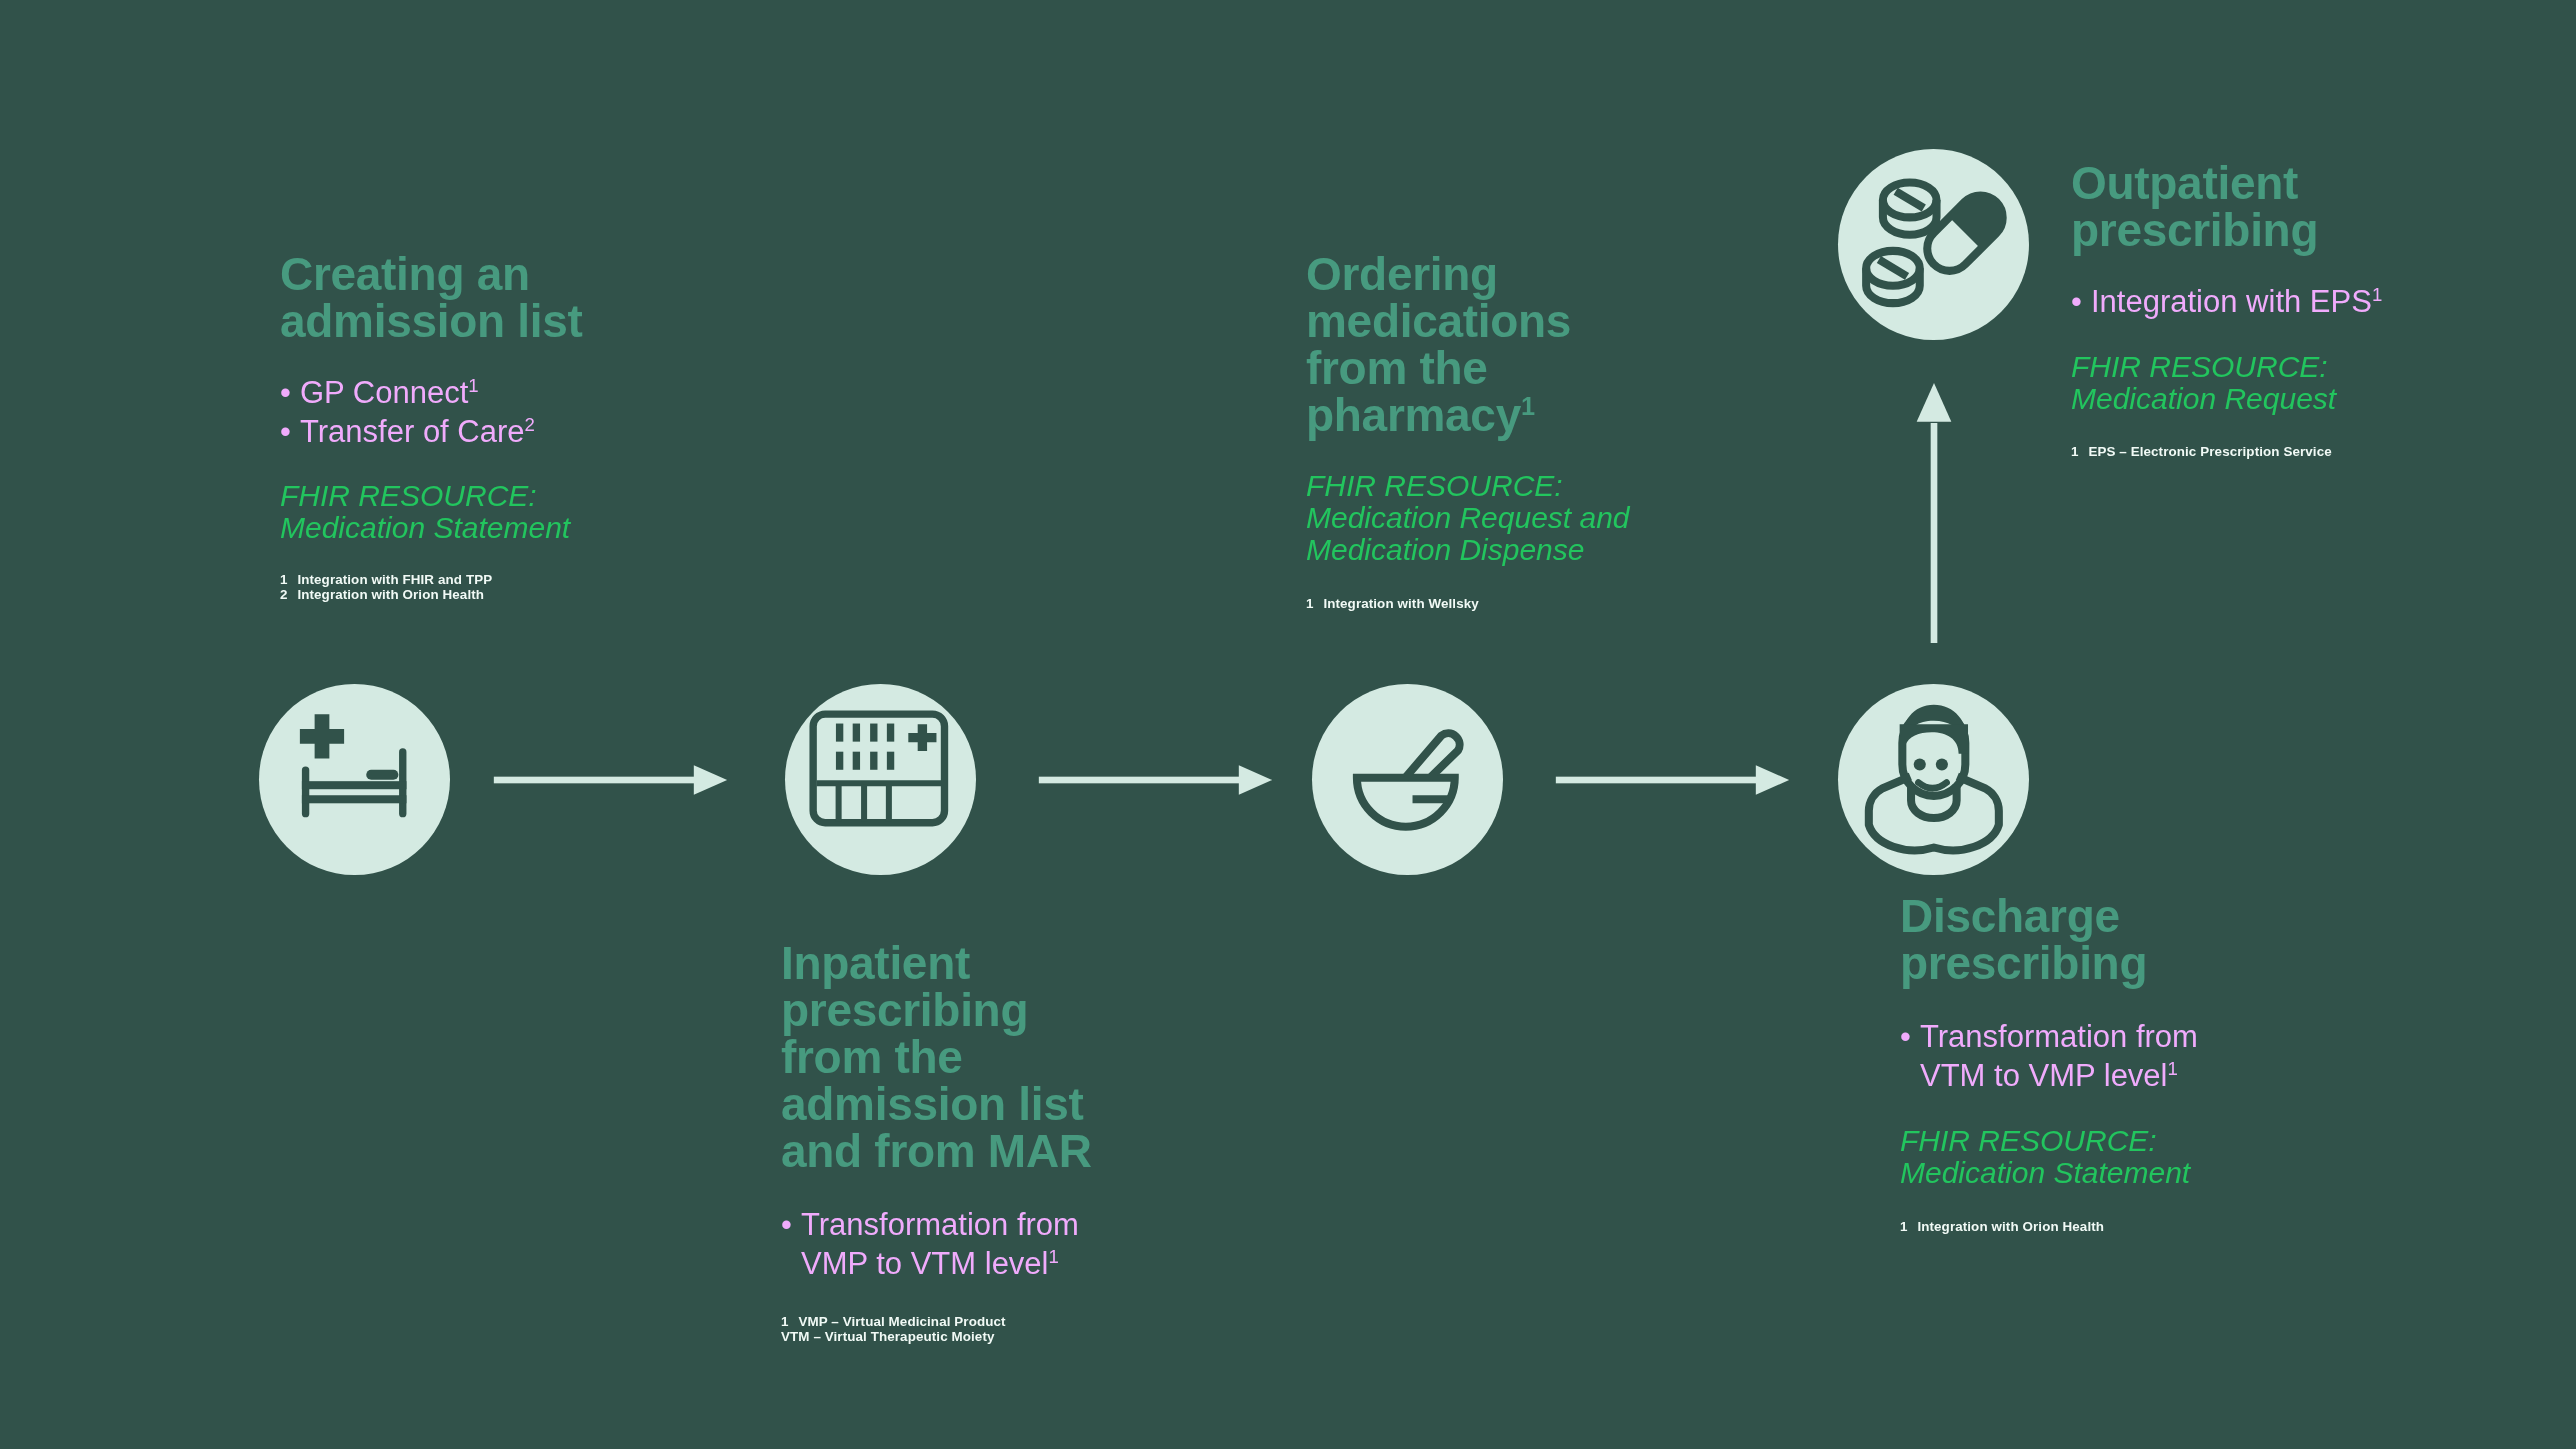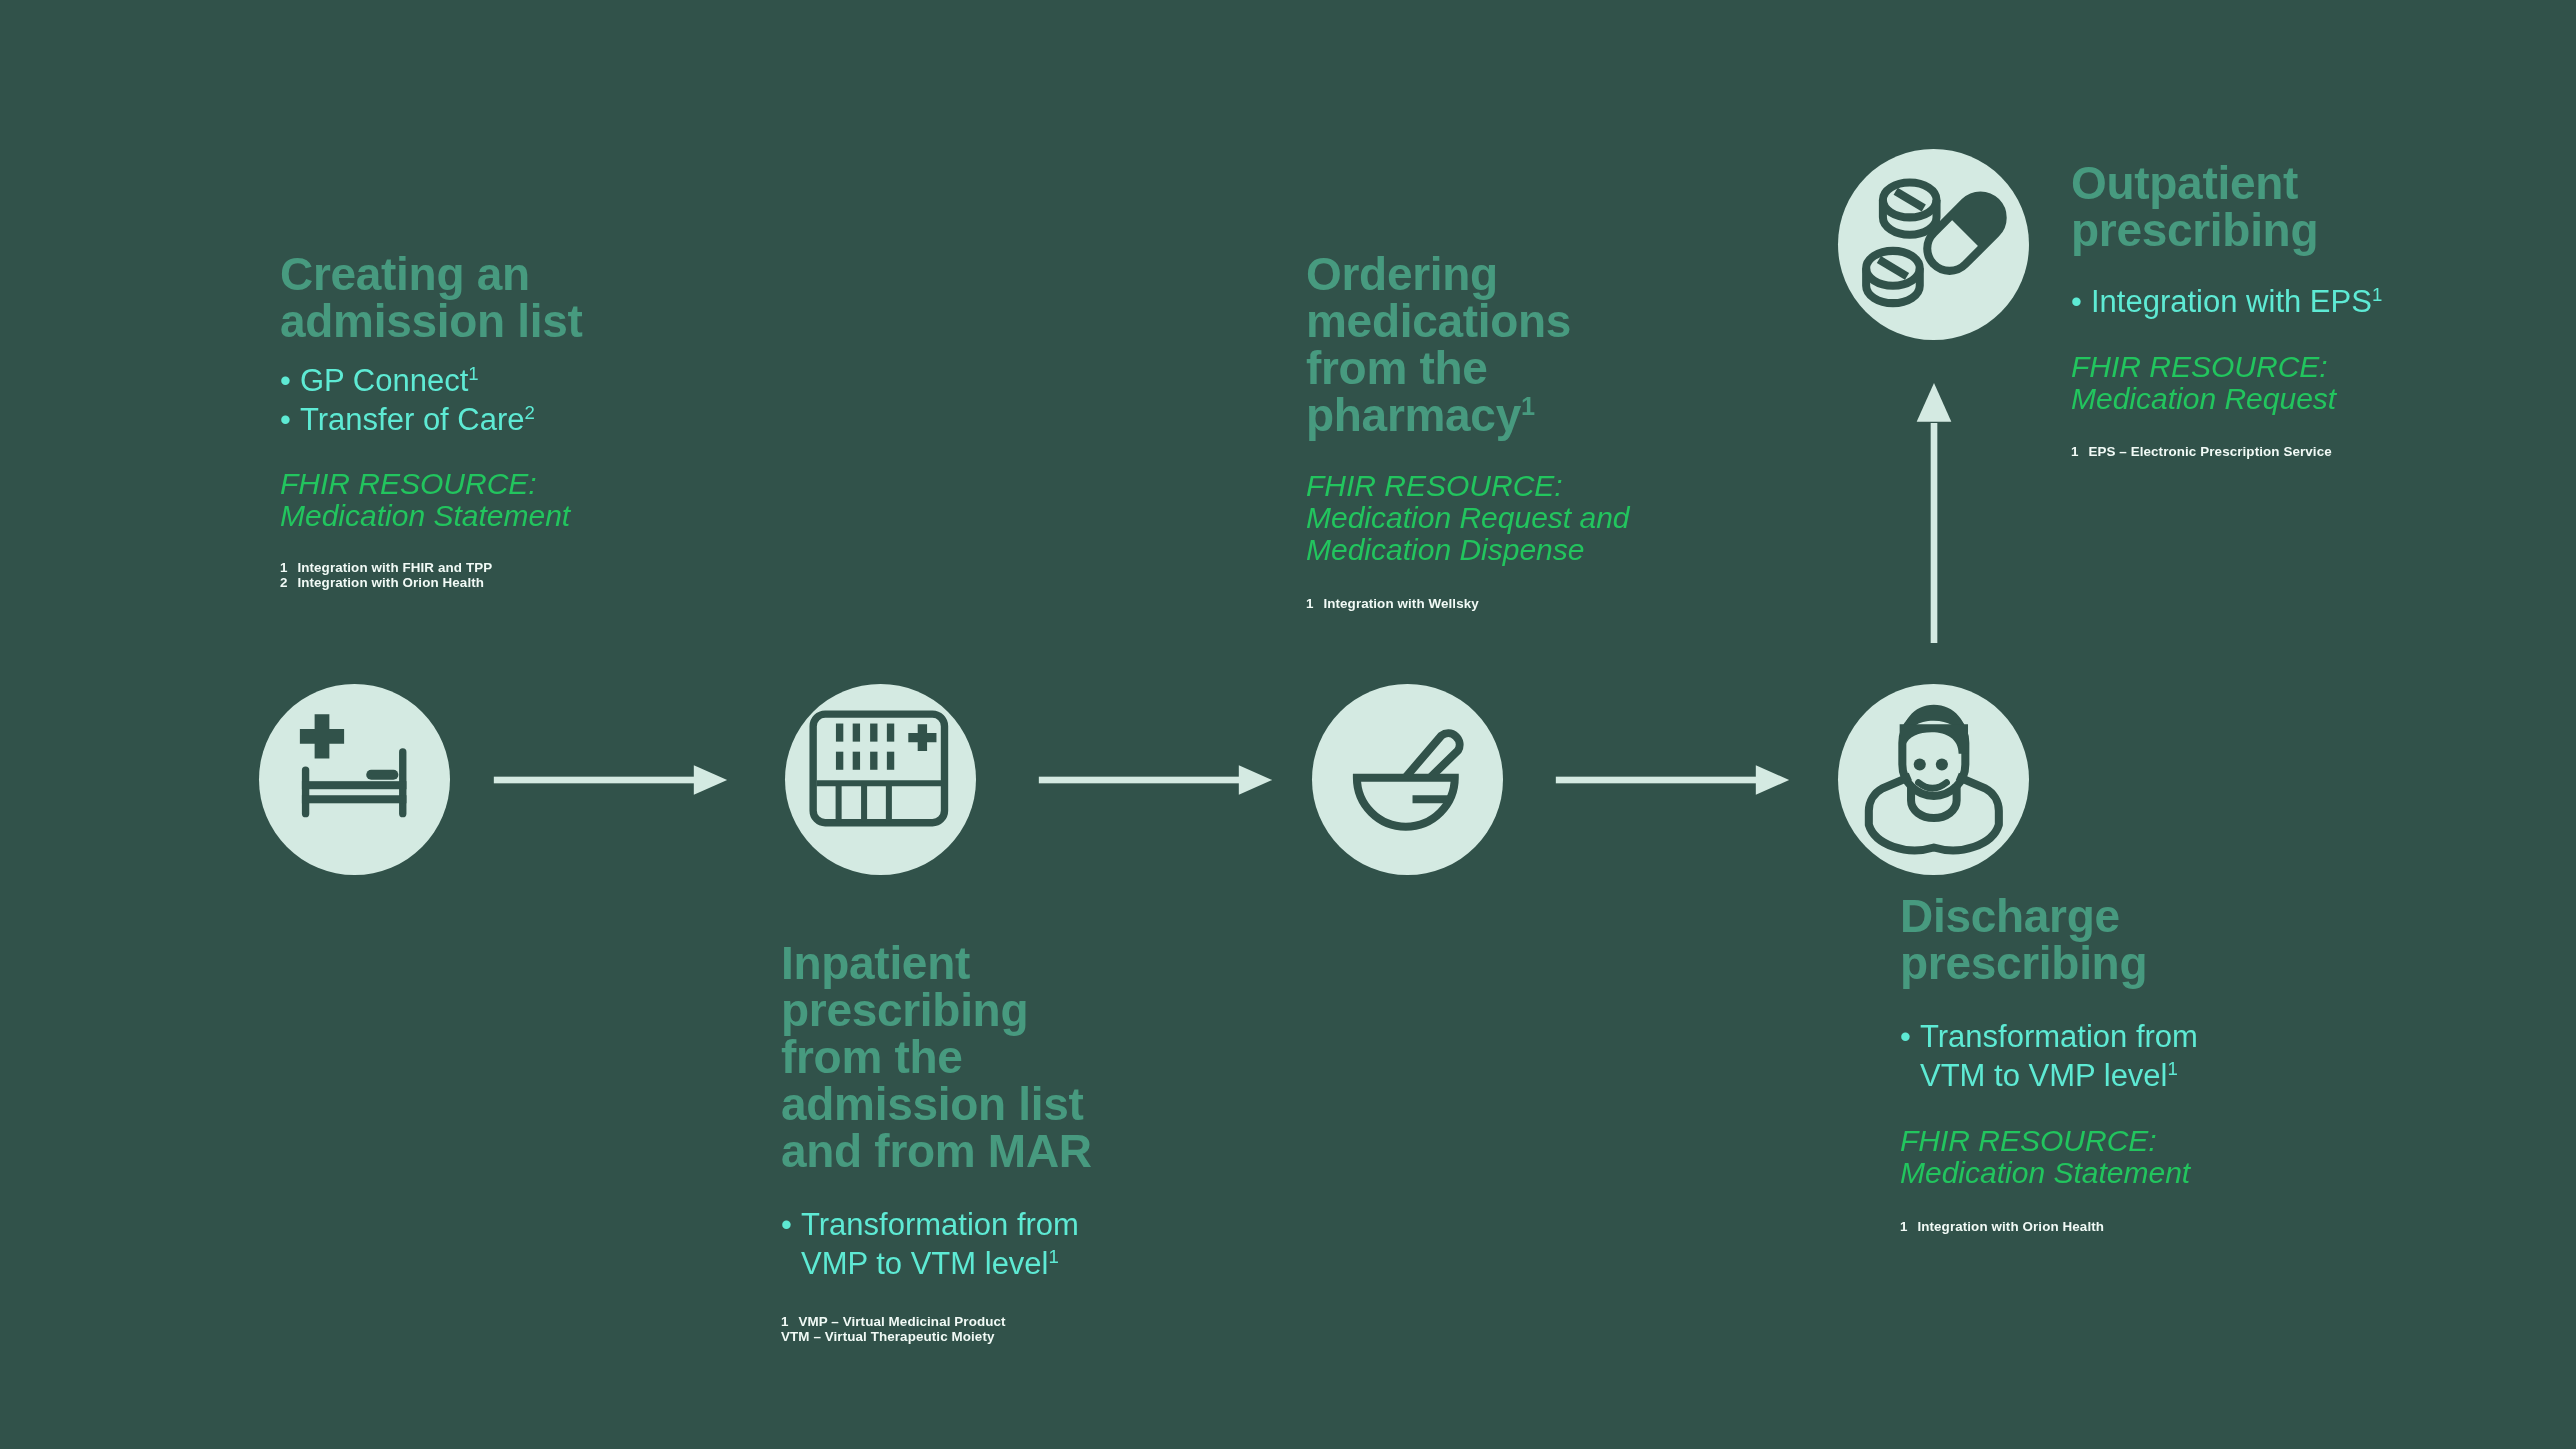--- a/index.html
+++ b/index.html
@@ -32,21 +32,21 @@
   .heading sup {
     font-size: 0.55em;
     vertical-align: super;
     line-height: 0;
   }
 
   .bullets {
     margin: 0;
     padding: 0;
     list-style: none;
-    color: #5eead4;
+    color: #f0abfc;
     font-size: 31px;
     line-height: 39px;
   }
   .bullets li {
     position: relative;
     padding-left: 20px;
     white-space: pre-line;
   }
   .bullets li::before {
     content: "\2022";
@@ -104,21 +104,21 @@
   .arrow-v svg { display:block; }
 </style>
 </head>
 <body>
 
 <div id="stage">
 
   <div class="block" style="left:280px; top:251px; width:362px;">
     <div class="heading">Creating an
 admission list</div>
-    <ul class="bullets" style="margin-top:16px;">
+    <ul class="bullets" style="margin-top:28px;">
       <li><span>GP Connect</span><sup>1</sup></li>
       <li><span>Transfer of Care</span><sup>2</sup></li>
     </ul>
     <div class="fhir" style="margin-top:29px;">FHIR RESOURCE:
 Medication Statement</div>
     <ul class="notes" style="margin-top:27.5px;">
       <li>
           <span class="num">1</span>
           <span class="txt">Integration with FHIR and TPP</span>
         </li>

